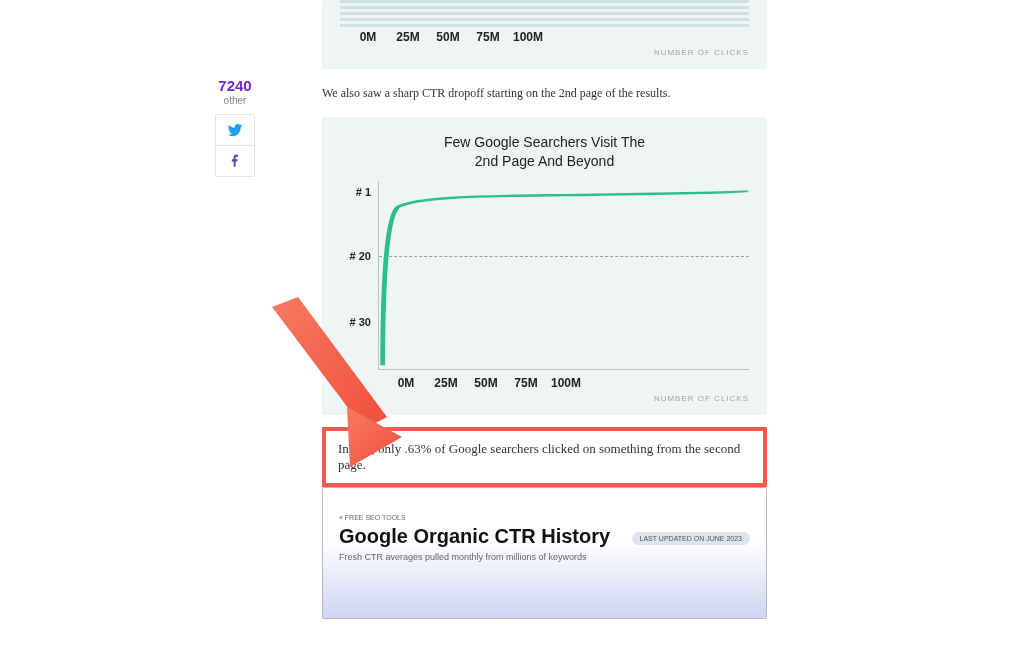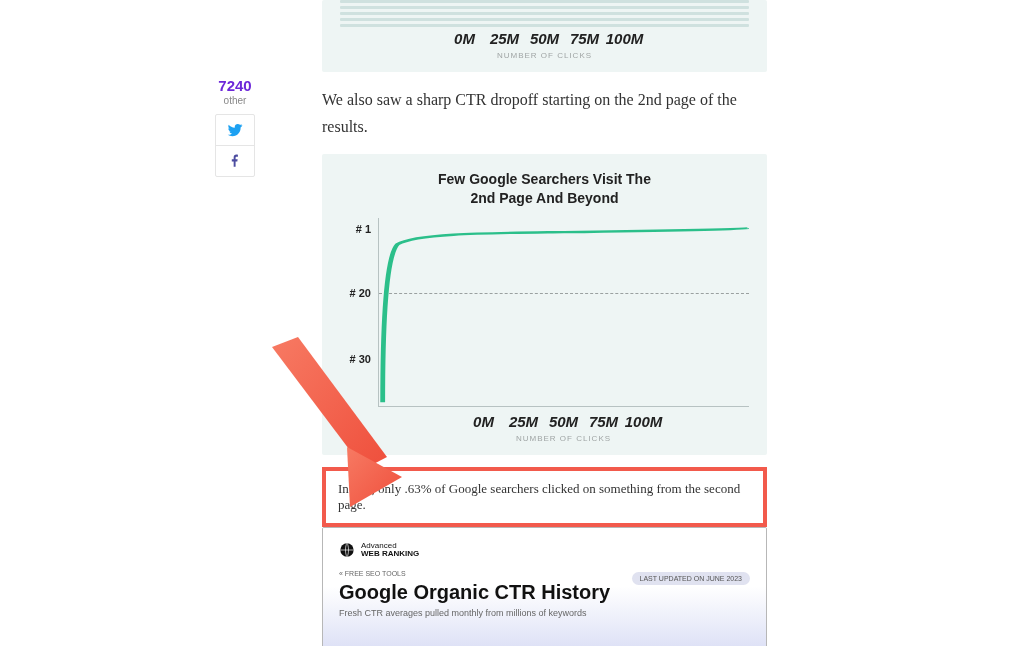--- a/index.html
+++ b/index.html
@@ -8,31 +8,31 @@
   
   .share-box{position:absolute;left:210px;top:78px;width:50px;text-align:center;}
   .share-count{font-family:Arial,Helvetica,sans-serif;font-weight:700;font-size:15px;color:#6d28d9;line-height:1.1;}
   .share-label{font-family:Arial,Helvetica,sans-serif;font-size:10px;color:#888;}
   .share-buttons{margin-top:8px;border:1px solid #e5e5e5;border-radius:2px;width:38px;margin-left:auto;margin-right:auto;background:#fff;}
   .share-btn{height:30px;display:flex;align-items:center;justify-content:center;cursor:pointer;}
   .share-btn+.share-btn{border-top:1px solid #e5e5e5;}
 
   
   .col{position:absolute;left:322px;top:0;width:445px;}
-  .para{font-size:16px;line-height:1.7;color:#333;margin:14px 0;}
+  .para{font-size:12px;line-height:1.7;color:#333;margin:14px 0;}
   .link{color:#e46b3e;text-decoration:none;}
 
   
   .chart-card{background:#eef5f4;border-radius:2px;padding:10px 18px 12px 18px;font-family:Arial,Helvetica,sans-serif;}
   .mini-card{padding-top:0;}
-  .axis-label{font-size:8px;letter-spacing:1px;color:#a0a5a5;text-align:center;margin-top:4px;}
-  .xaxis-row{display:flex;justify-content:center;font-size:15px;font-weight:700;color:#222;padding:0 8px;font-style:italic;}
+  .axis-label{font-size:8px;letter-spacing:1px;color:#a0a5a5;text-align:right;margin-top:4px;}
+  .xaxis-row{display:flex;justify-content:flex-start;font-size:12px;font-weight:700;color:#222;padding:0 8px;}
   .xaxis-row span{width:40px;text-align:center;}
 
-  .chart-title{text-align:center;font-weight:700;font-size:14px;color:#222;line-height:1.35;margin:6px 0 10px 0;}
+  .chart-title{text-align:center;font-weight:400;font-size:14px;color:#222;line-height:1.35;margin:6px 0 10px 0;}
 
   .chart-body{position:relative;height:188px;margin-left:38px;border-left:1px solid #b7c2c2;border-bottom:1px solid #b7c2c2;}
   .ytick{position:absolute;left:-38px;width:30px;text-align:right;font-size:11px;font-weight:700;color:#222;transform:translateY(-50%);}
   .gridline{position:absolute;left:0;right:0;border-top:1.5px dashed #9aa0a0;}
   svg.curve{position:absolute;left:0;top:0;width:100%;height:100%;}
 
   
   .callout-wrap{position:relative;margin-top:12px;}
   .callout{border:4px solid #f25a4c;background:#fff;padding:10px 12px;font-size:13px;color:#333;}
 
@@ -134,29 +134,20 @@
       <polygon points="20,10 46,0 135,120 112,132" fill="url(#ag)"></polygon>
 
       <polygon points="95,110 150,140 98,170" fill="url(#ag)"></polygon>
     </svg>
     <div class="callout">In fact, only .63% of Google searchers clicked on something from the second page.</div>
   </div>
 
 
   <div class="embed-card">
     <div class="embed-top">
-      <div class="brand">
-        <svg class="globe" viewBox="0 0 24 24">
-          <circle cx="12" cy="12" r="10" fill="#111"></circle>
-          <path d="M2 12h20M12 2c3 3 3 17 0 20M12 2c-3 3-3 17 0 20" stroke="#fff" stroke-width="1" fill="none"></path>
-        </svg>
-        <div class="brand-name">
-          <span>Advanced</span><br><b>WEB RANKING</b>
-        </div>
-      </div>
       <div class="crumb">« FREE SEO TOOLS</div>
       <div class="embed-title">Google Organic CTR History</div>
       <div class="embed-sub">Fresh CTR averages pulled monthly from millions of keywords</div>
 
       <div class="updated-badge">LAST UPDATED ON JUNE 2023</div>
     </div>
 
   </div>
 
 </div>

